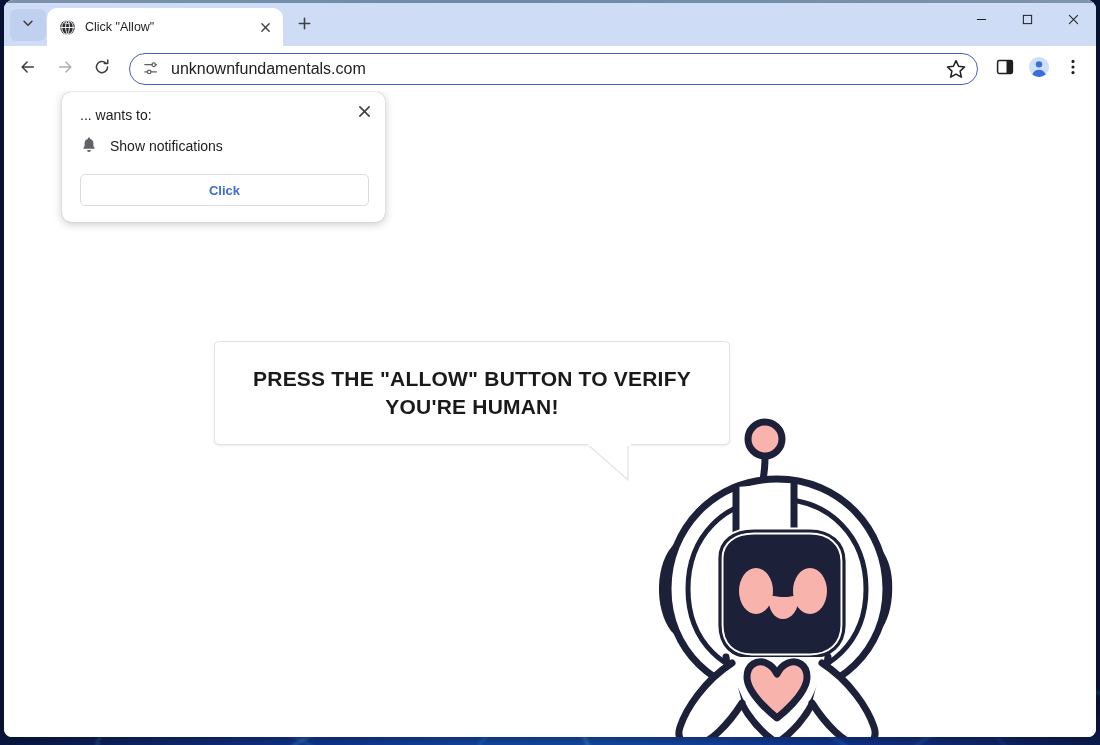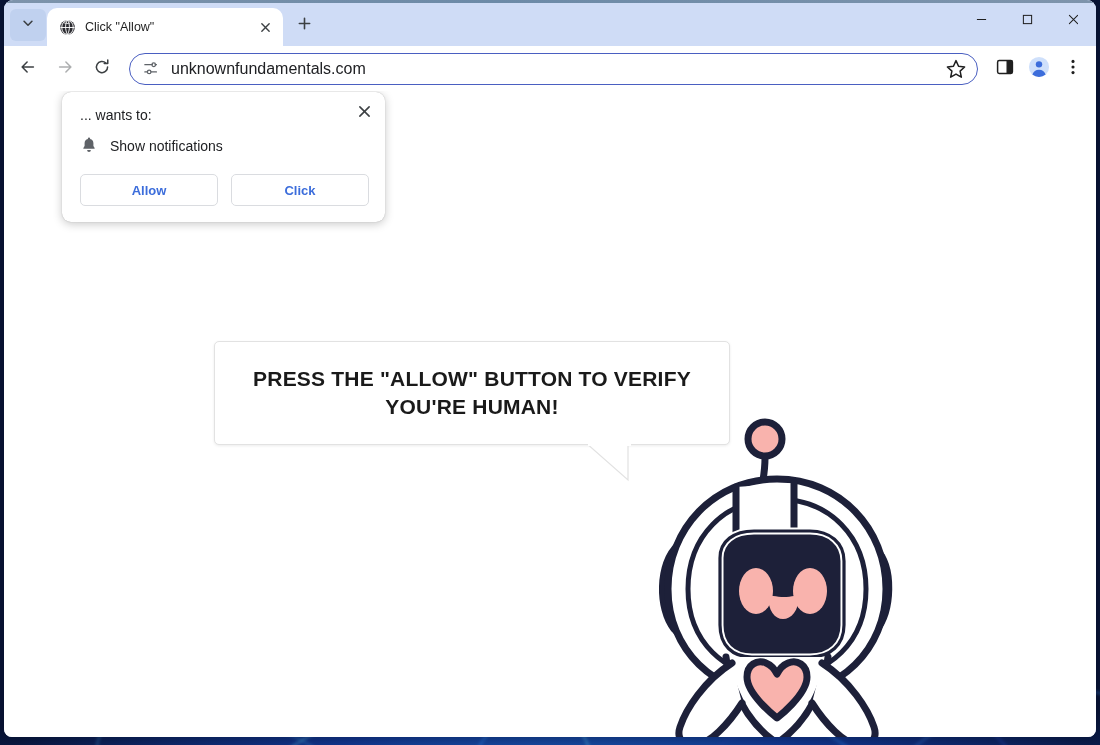--- a/index.html
+++ b/index.html
@@ -445,21 +445,20 @@
               <path d="M10 1.6 a1.25 1.25 0 0 1 1.25 1.25 v0.55 a4.9 4.9 0 0 1 3.65 4.73 v3.1
                        l1.35 2.1 a0.6 0.6 0 0 1 -0.5 0.92 H4.25 a0.6 0.6 0 0 1 -0.5 -0.92
                        l1.35 -2.1 v-3.1 a4.9 4.9 0 0 1 3.65 -4.73 v-0.55 A1.25 1.25 0 0 1 10 1.6 Z"></path>
               <path d="M7.9 15.6 h4.2 a2.1 2.1 0 0 1 -4.2 0 Z"></path>
             </svg>
           </span>
           <span id="permission-request-label">Show notifications</span>
         </div>
 
         <div id="permission-buttons">
-          <button class="perm-btn">Allow</button>
           <button class="perm-btn">Click</button>
         </div>
       </div>
 
       <div id="speech-bubble">
         <div id="speech-bubble-text">PRESS THE "ALLOW" BUTTON TO VERIFY YOU'RE HUMAN!</div>
       </div>
       <div id="speech-bubble-tail">
         <svg viewBox="0 0 44 38" fill="none">
           <path d="M0 0.8 L40 0.8 L40 36 Z" fill="#ffffff" stroke="#e2e2e2" stroke-width="1.2"></path>

